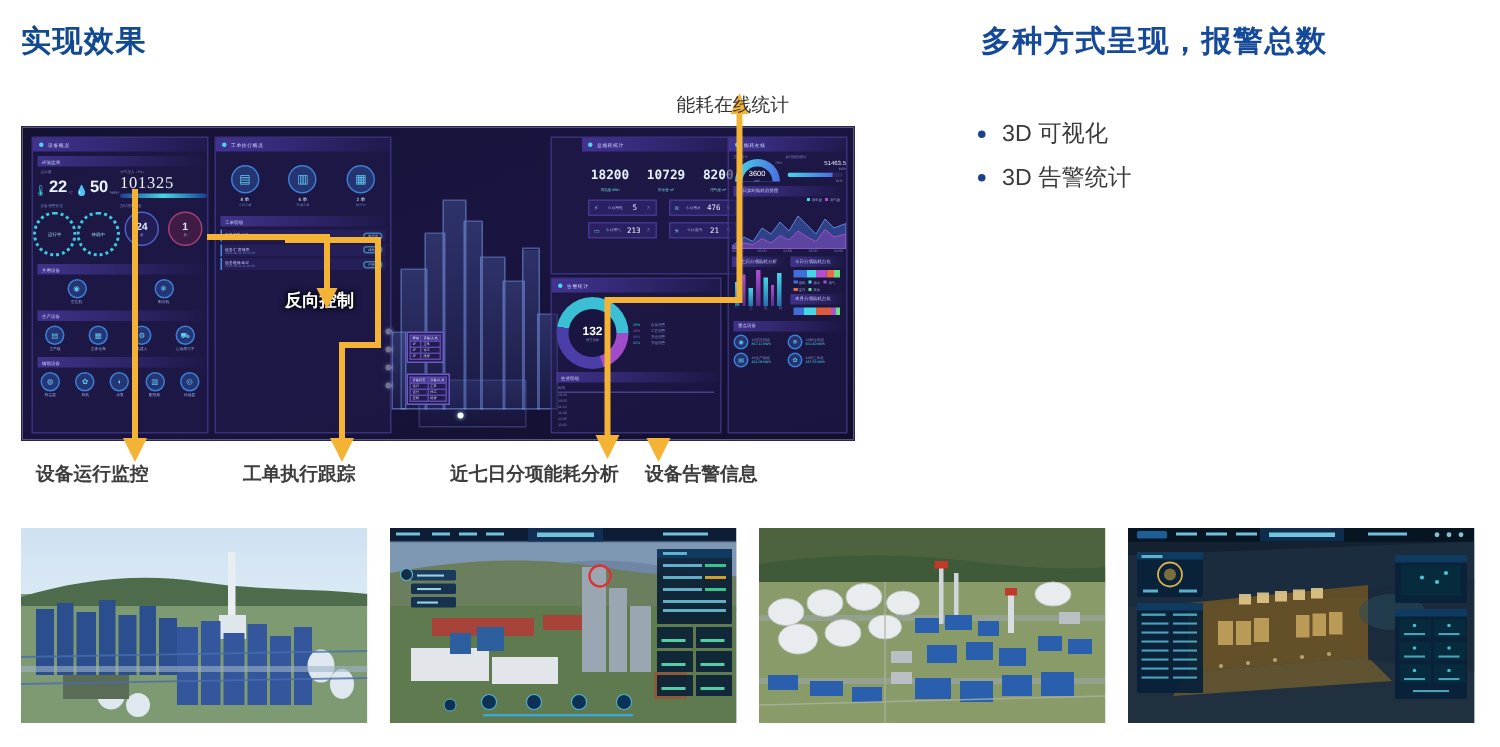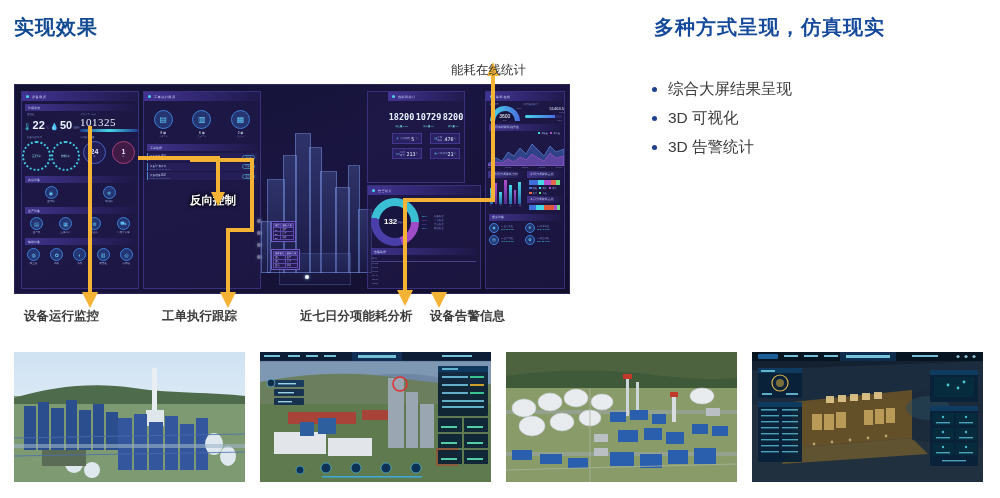--- a/index.html
+++ b/index.html
@@ -29,21 +29,21 @@
   .panel-hd{height:9px;background:linear-gradient(90deg,rgba(72,56,160,.85),rgba(46,36,110,.2));
      display:flex;align-items:center;padding-left:4px;}
   .panel-hd .dotk{width:3px;height:3px;background:#49d7e8;margin-right:3px;border-radius:50%;}
   .panel-hd .hdtxt{font-size:3.2px;color:#cfd6ff;letter-spacing:.4px;white-space:nowrap;}
   .micro{font-size:2.4px;color:#7b85c4;}
   .bignum{font-family:Liberation Serif, serif;color:#e8f1ff;}
 
   
   #p-left{left:6px;top:6px;width:118px;height:198px;}
   #p-mid{left:128px;top:6px;width:118px;height:198px;}
-  #p-right{left:352px;top:6px;width:98px;height:92px;padding-left:20px;}
+  #p-right{left:352px;top:6px;width:129px;height:92px;padding-left:20px;}
   #p-right2{left:352px;top:100px;width:114px;height:104px;}
   #p-far{left:470px;top:6px;width:80px;height:198px;}
 
   .subbar{margin:3px 3px 0 3px;height:7px;background:linear-gradient(90deg,rgba(78,62,168,.7),rgba(40,32,96,.15));
      display:flex;align-items:center;padding-left:3px;}
   .subbar span{font-size:3px;color:#c4ccff;}
 
   .kpi-row{display:flex;align-items:center;justify-content:space-around;margin-top:4px;}
   .kpi{display:flex;align-items:flex-end;}
   .kpi .v{font-size:11px;font-weight:bold;color:#eaf2ff;line-height:1;}
@@ -73,21 +73,21 @@
   .stat3 .s span{display:block;font-size:2.4px;color:#6fd7e4;margin-top:1px;}
   .minibox{display:flex;align-items:center;justify-content:space-between;margin:2px 4px;padding:1.5px 3px;
      background:rgba(52,42,124,.55);border:1px solid rgba(90,76,186,.5);}
   .minibox .mi{font-size:4px;color:#63c8f5;}
   .minibox .ml{font-size:2.5px;color:#a8b1e6;}
   .minibox .mv{font-size:5px;color:#eaf2ff;font-family:"DejaVu Sans Mono",monospace;}
 
   .donut{width:48px;height:48px;border-radius:50%;
      background:conic-gradient(#3bbfd4 0 25%,#a04bc8 25% 45%,#4a3fa8 45% 78%,#3bbfd4 78% 100%);
      display:flex;align-items:center;justify-content:center;}
-  .donut-hole{width:32px;height:32px;border-radius:50%;background:#191541;display:flex;align-items:center;justify-content:center;}
+  .donut-hole{width:32px;height:32px;border-radius:50%;background:#191541;display:flex;flex-direction:column;align-items:center;justify-content:center;}
   .donut-hole b{font-size:8px;color:#fff;line-height:1;}
   .donut-hole span{font-size:2.2px;color:#7e88c9;}
 
   .bar-chart{display:flex;align-items:flex-end;height:26px;gap:2px;padding:0 4px;}
   .bar-chart i{display:block;width:3px;background:linear-gradient(180deg,#46d7e6,#2a6fb0);}
   .bar-chart i.m{background:linear-gradient(180deg,#b04fd0,#53308f);}
 
   .stack{height:5px;display:flex;margin:2px 4px;}
   .legend{display:flex;flex-wrap:wrap;gap:2px;margin:1px 4px;}
   .legend s{text-decoration:none;display:flex;align-items:center;font-size:2.2px;color:#97a0dc;}
@@ -118,27 +118,23 @@
 
   
   .shot{position:absolute;top:352px;width:231px;height:130px;overflow:hidden;}
   #shot0{left:14px;} #shot1{left:260px;} #shot2{left:506px;} #shot3{left:752px;}
   .shot .frame{position:absolute;inset:0;}
 </style>
 </head>
 <body>
 
 <div class="section-title" id="title-left">实现效果</div>
-<div class="section-title" id="title-right">多种方式呈现，仿真现实</div>
+<div class="section-title" id="title-right">多种方式呈现，报警总数</div>
 
 <div id="feature-list">
-  <div class="feature-item">
-    <span class="feature-bullet"></span>
-    <span>综合大屏结果呈现</span>
-  </div>
   <div class="feature-item">
     <span class="feature-bullet"></span>
     <span>3D 可视化</span>
   </div>
   <div class="feature-item">
     <span class="feature-bullet"></span>
     <span>3D 告警统计</span>
   </div>
 </div>
 

